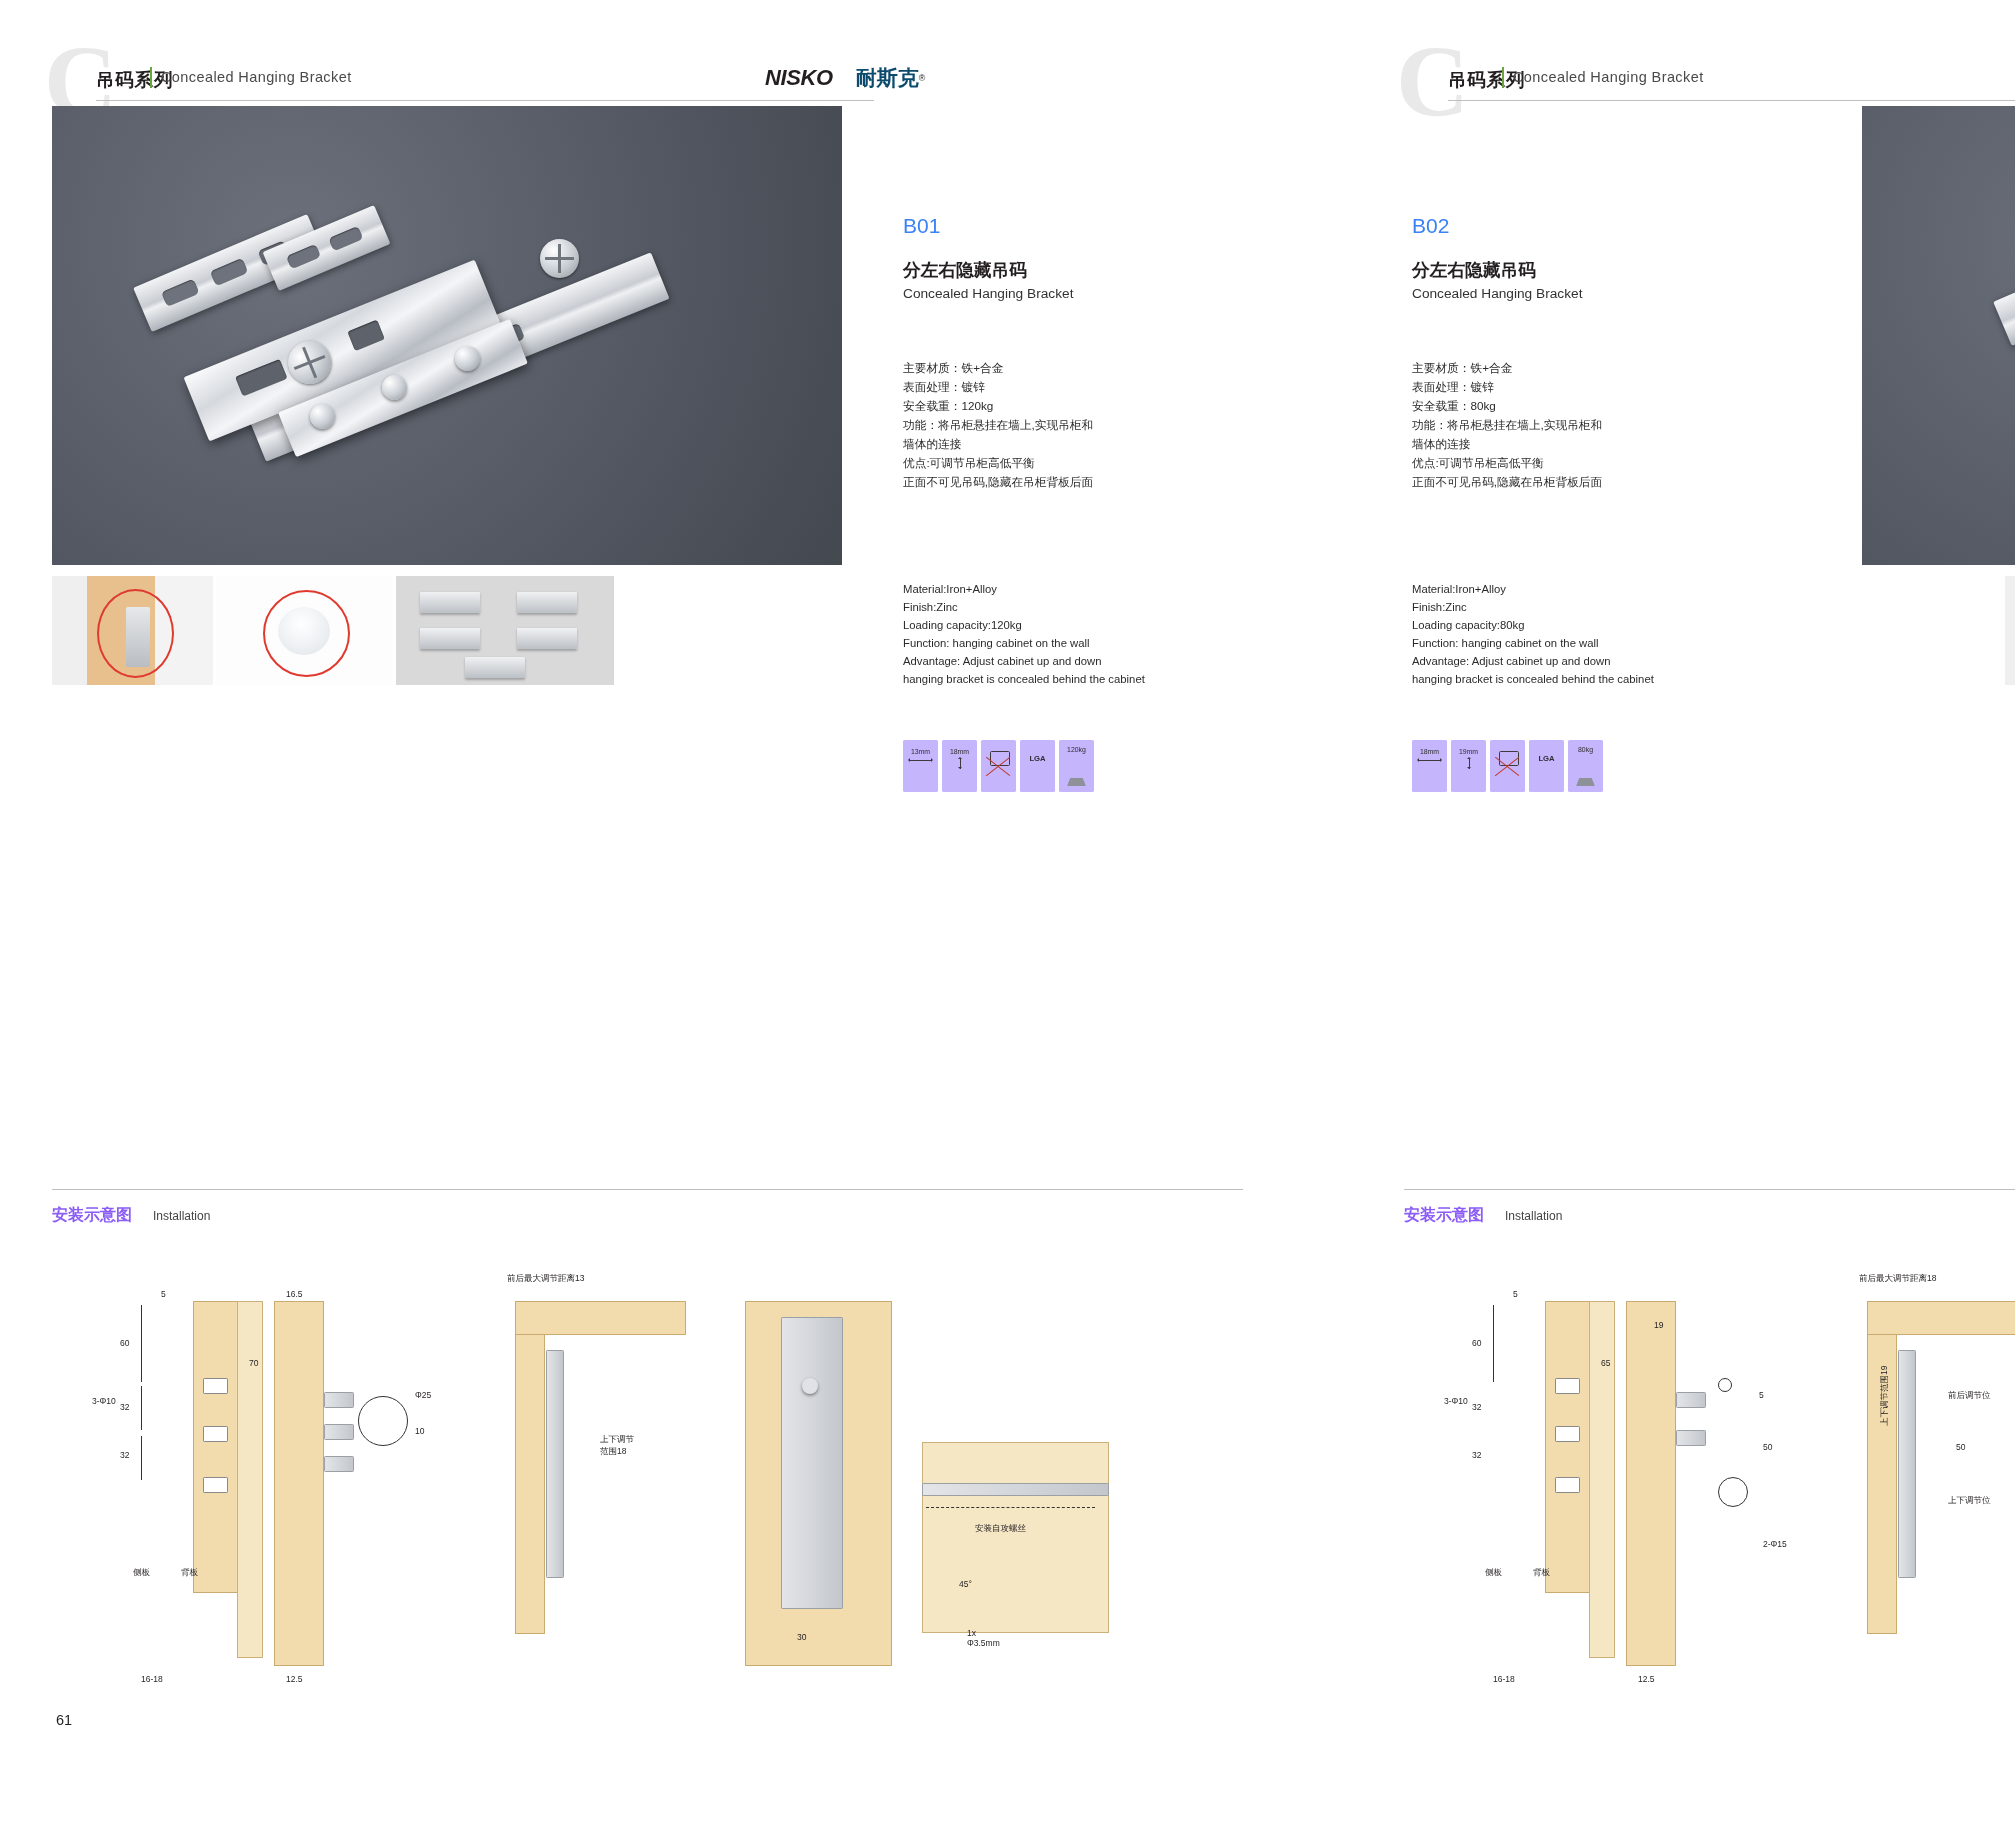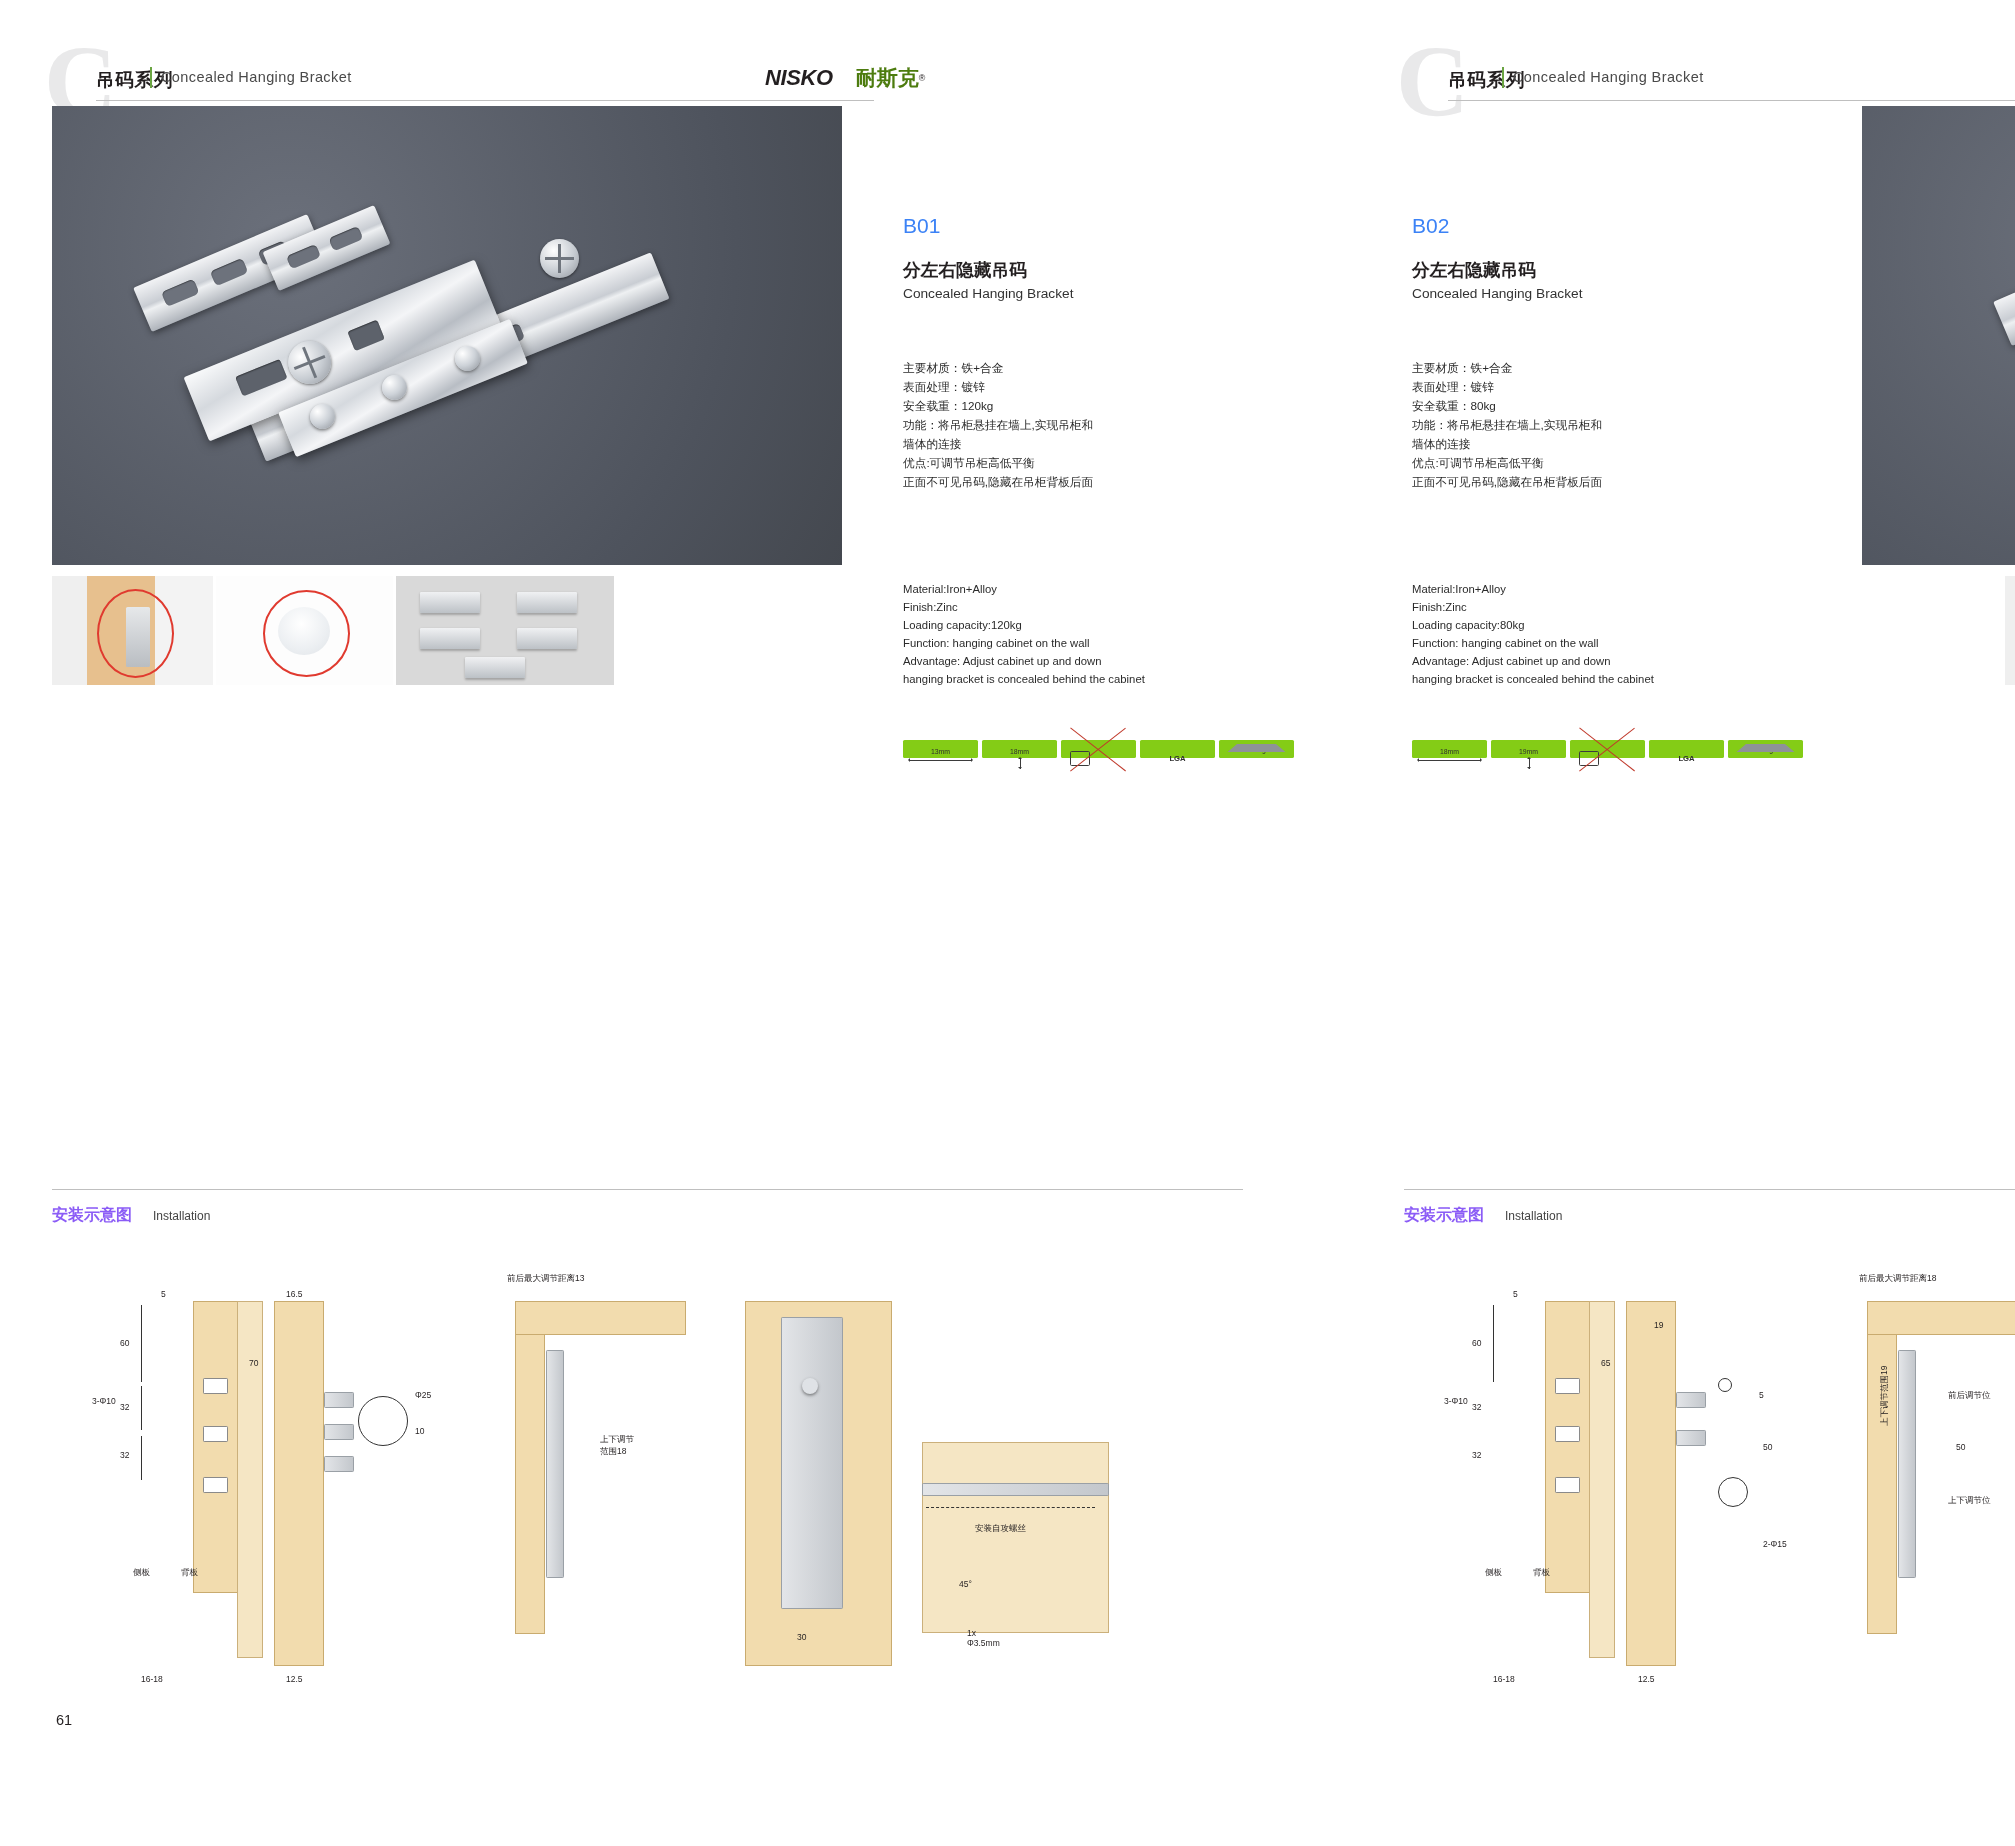--- a/index.html
+++ b/index.html
@@ -11,21 +11,21 @@
 
   
   .hdr{position:absolute;top:60px;height:69px;}
   .hdr .cmark{position:absolute;left:0;top:-16px;font-size:101px;line-height:1;color:#e9e9ea;font-weight:bold;font-family:"Liberation Serif",serif;}
   .hdr .cn{position:absolute;font-size:18.5px;font-weight:bold;color:#231f20;letter-spacing:0.8px;}
   .hdr .bar{position:absolute;width:1.6px;height:21px;background:#6aa442;}
   .hdr .en{position:absolute;font-size:14.5px;color:#4a4a4a;letter-spacing:0.4px;}
   .hdr .rule{position:absolute;height:1.2px;background:#bfbfbf;}
   .brand{position:absolute;display:flex;align-items:center;}
   .brand .bmark{font-size:22px;font-weight:bold;color:#231f20;letter-spacing:-0.4px;font-style:italic;}
-  .brand .bcn{font-size:21px;font-weight:bold;color:#4d7c0f;margin-left:4px;padding-left:19px;}
+  .brand .bcn{font-size:21px;font-weight:bold;color:#0c4a6e;margin-left:4px;padding-left:19px;}
   .brand .bsup{font-size:8.9px;vertical-align:super;color:#231f20;}
 
   
   .hero{position:absolute;background:#565b66;overflow:hidden;}
   .hero .bgshade{position:absolute;inset:0;background:
      radial-gradient(circle at 30% 30%, #6b707b 0%, #4e535d 70%, #44484f 100%);}
   
   .part{position:absolute;border-radius:2.4px;}
   .rail{background:linear-gradient(180deg,#f2f3f5 0%,#c9cdd3 45%,#eef0f2 55%,#aeb3ba 100%);
         box-shadow:0 2.4px 7.3px rgba(0,0,0,.45);}
@@ -42,21 +42,21 @@
 
   
   .code{position:absolute;font-size:21px;color:#3b82f6;}
   .tcn{position:absolute;font-size:17.7px;font-weight:bold;color:#231f20;}
   .ten{position:absolute;font-size:13.7px;color:#333;}
   .specs{position:absolute;font-size:11.7px;line-height:1.62;color:#2b2b2b;white-space:pre-line;}
   .specs-en{position:absolute;font-size:11.3px;line-height:1.6;color:#2b2b2b;white-space:pre-line;}
 
   
   .iconstrip{position:absolute;display:flex;gap:4px;}
-  .ibox{width:35px;height:18px;background:#84cc16;border-radius:1.6px;position:relative;padding-left:40px;}
+  .ibox{width:35px;height:52px;background:#c4b5fd;border-radius:1.6px;position:relative;}
   .ibox .ilab{position:absolute;left:0;right:0;top:8px;text-align:center;font-size:6.9px;color:#2e2e2e;}
   .ibox .arrow{position:absolute;left:5.6px;right:5.6px;top:20px;height:0.8px;background:#3b3b3b;}
   .ibox .arrow:before,.ibox .arrow:after{content:"";position:absolute;top:-1.6px;border-top:2px solid transparent;border-bottom:2px solid transparent;}
   .ibox .arrow:before{left:-0.4px;border-right:2.8px solid #3b3b3b;}
   .ibox .arrow:after{right:-0.4px;border-left:2.8px solid #3b3b3b;}
   .ibox .varrow{position:absolute;left:50%;top:17.7px;width:0.8px;height:11.3px;background:#3b3b3b;}
   .ibox .varrow:before{content:"";position:absolute;left:-1.6px;top:-0.4px;border-left:2px solid transparent;border-right:2px solid transparent;border-bottom:2.8px solid #3b3b3b;}
   .ibox .varrow:after{content:"";position:absolute;left:-1.6px;bottom:-0.4px;border-left:2px solid transparent;border-right:2px solid transparent;border-top:2.8px solid #3b3b3b;}
   .ibox .cross{position:absolute;inset:4px;}
   .ibox .cross:before,.ibox .cross:after{content:"";position:absolute;left:-1.6px;right:-1.6px;top:50%;height:1.2px;background:#c0392b;}

